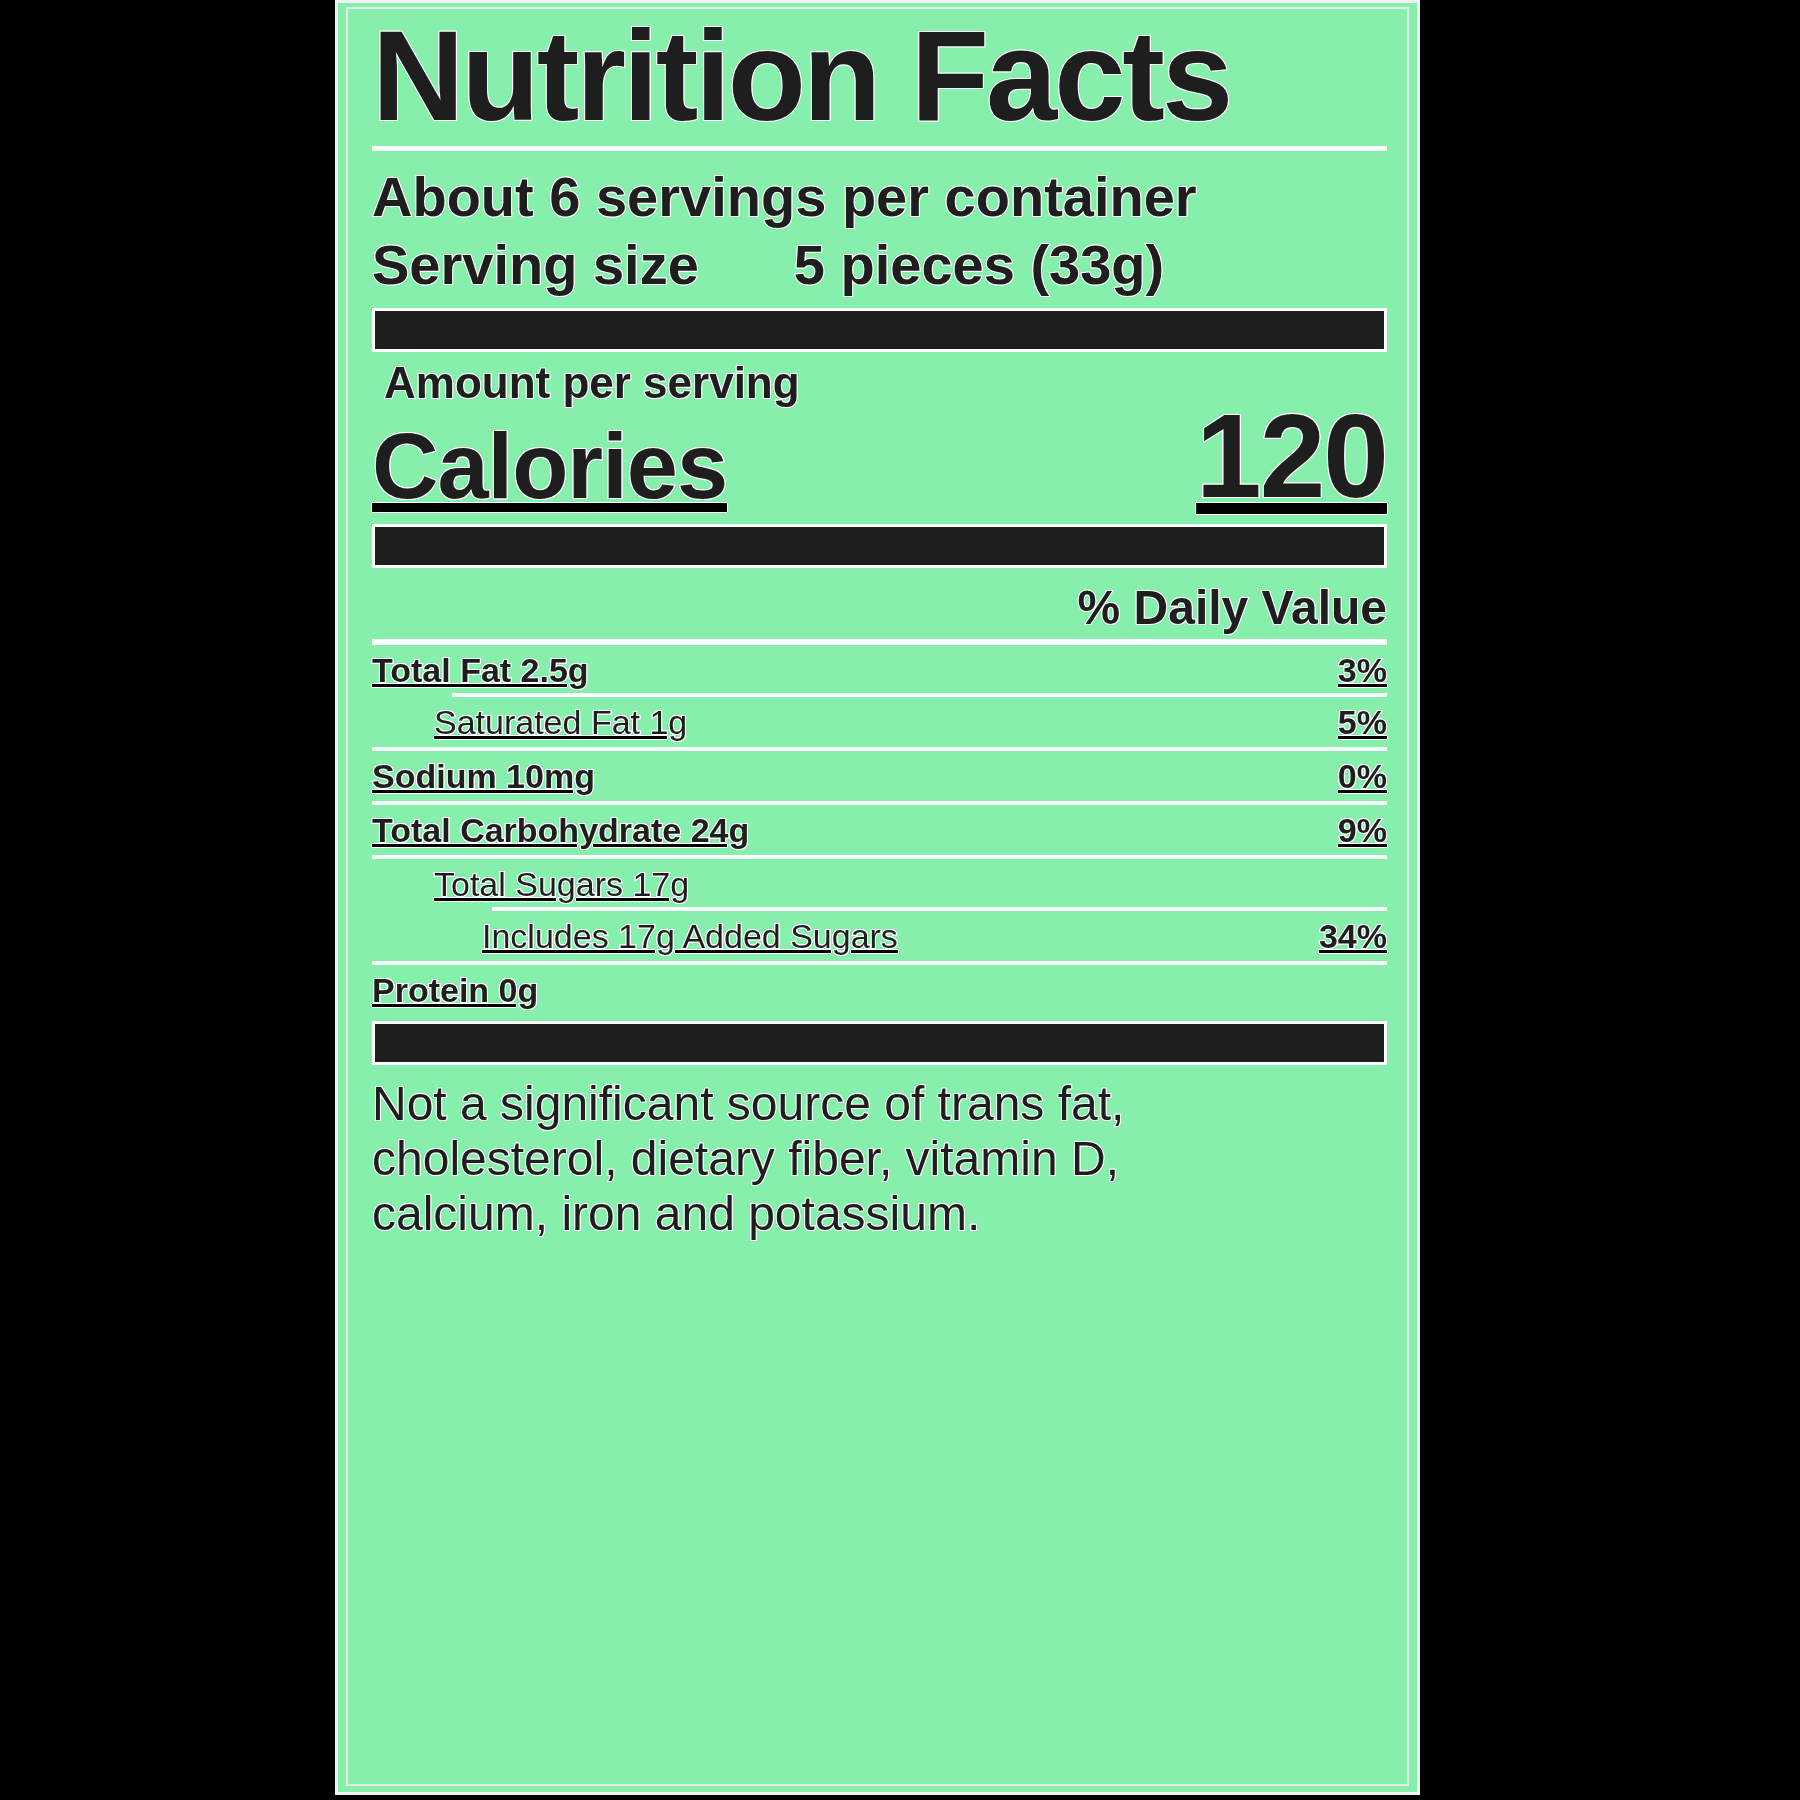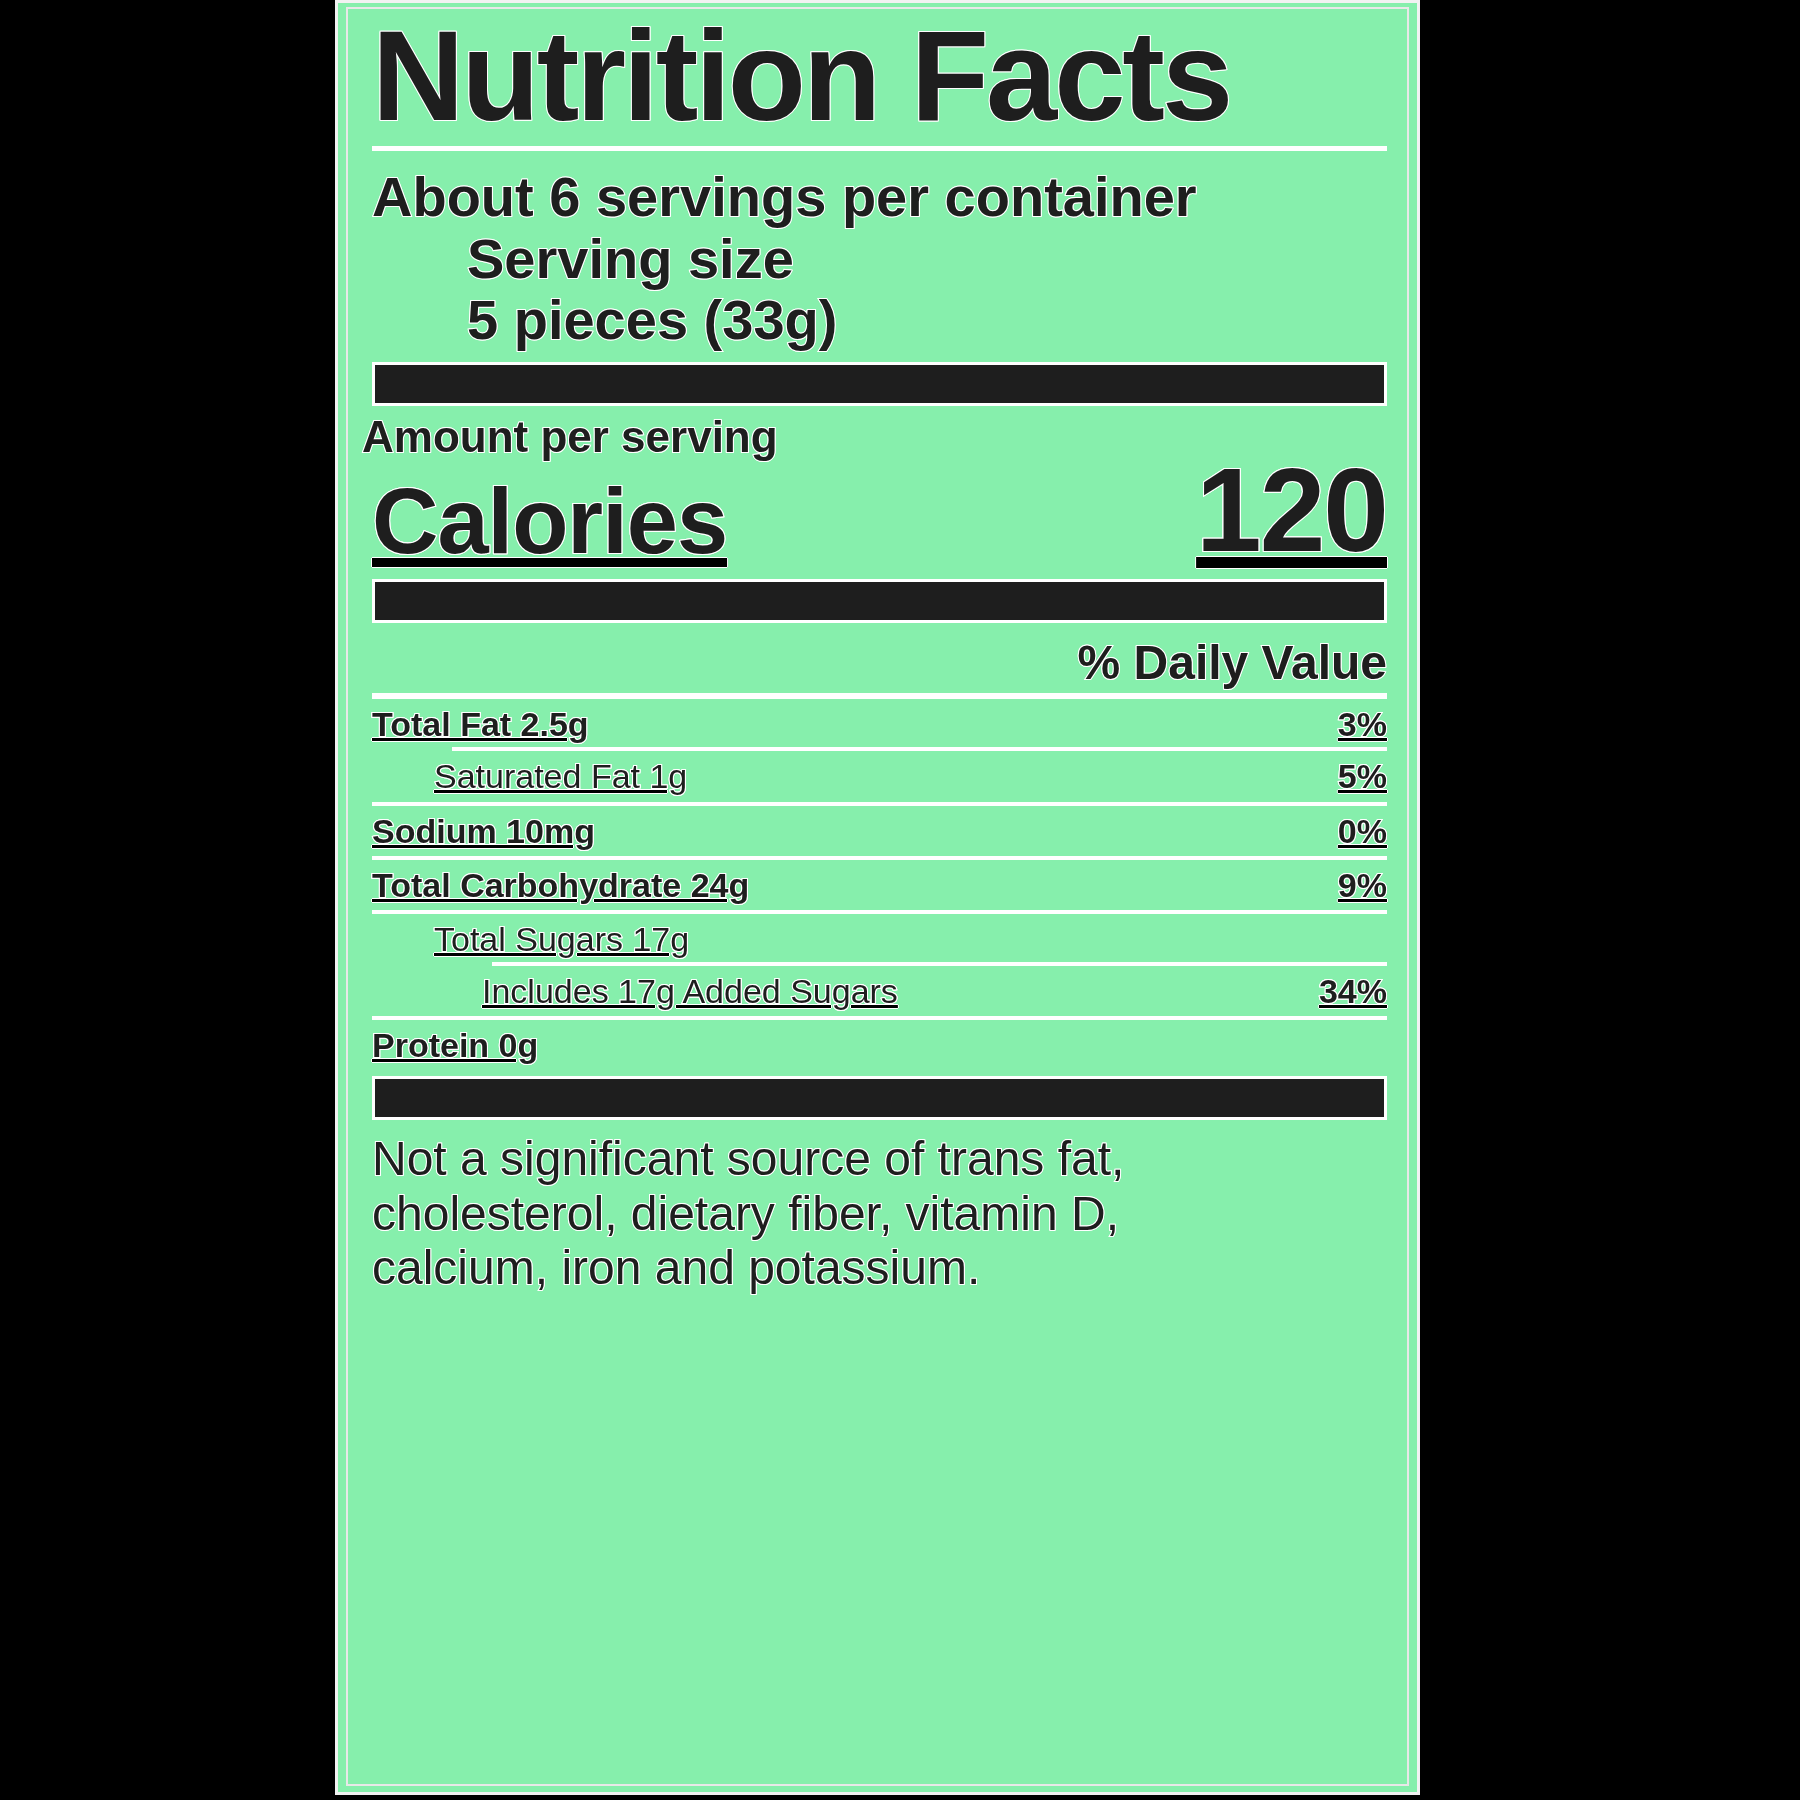--- a/index.html
+++ b/index.html
@@ -61,35 +61,34 @@
   .serv-line{
     font-size:56px;
     font-weight:bold;
     line-height:1.08;
     margin:16px 0 0 10px;
     white-space:nowrap;
   }
   .serv-row{
     display:flex;
     align-items:baseline;
-    margin:2px 0 0 10px;
+    margin:8px 0 0 10px;
     font-size:56px;
     font-weight:bold;
     line-height:1.08;
     white-space:nowrap;
-    flex-direction:column;
   }
   .serv-row .ss-label{flex:0 0 auto;}
   .serv-row .ss-val{margin-left:95px;}
 
   
   .amt{
     font-size:44px;
     font-weight:bold;
-    margin:8px 0 0 0;
+    margin:8px 0 0 22px;
     line-height:1.05;
   }
   .cal-row{
     display:flex;
     align-items:flex-end;
     justify-content:space-between;
     margin:-6px 0 0 10px;
     padding-right:6px;
     text-decoration:underline;
   }

